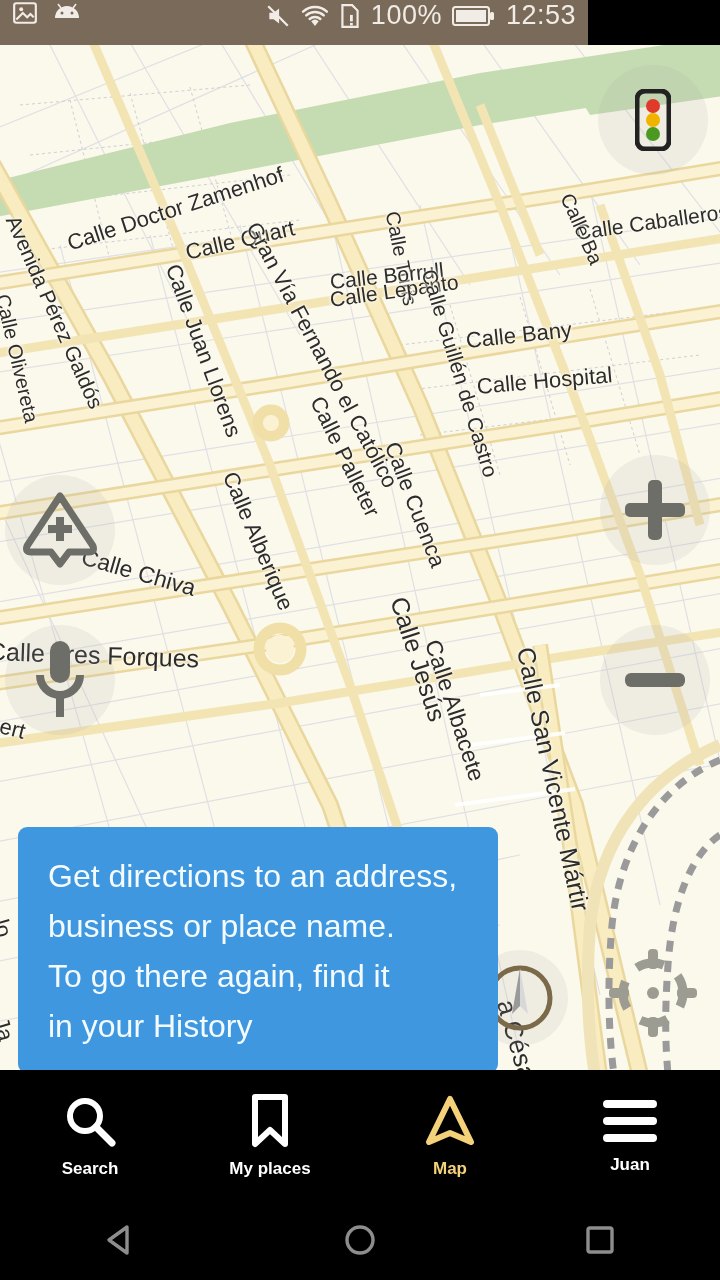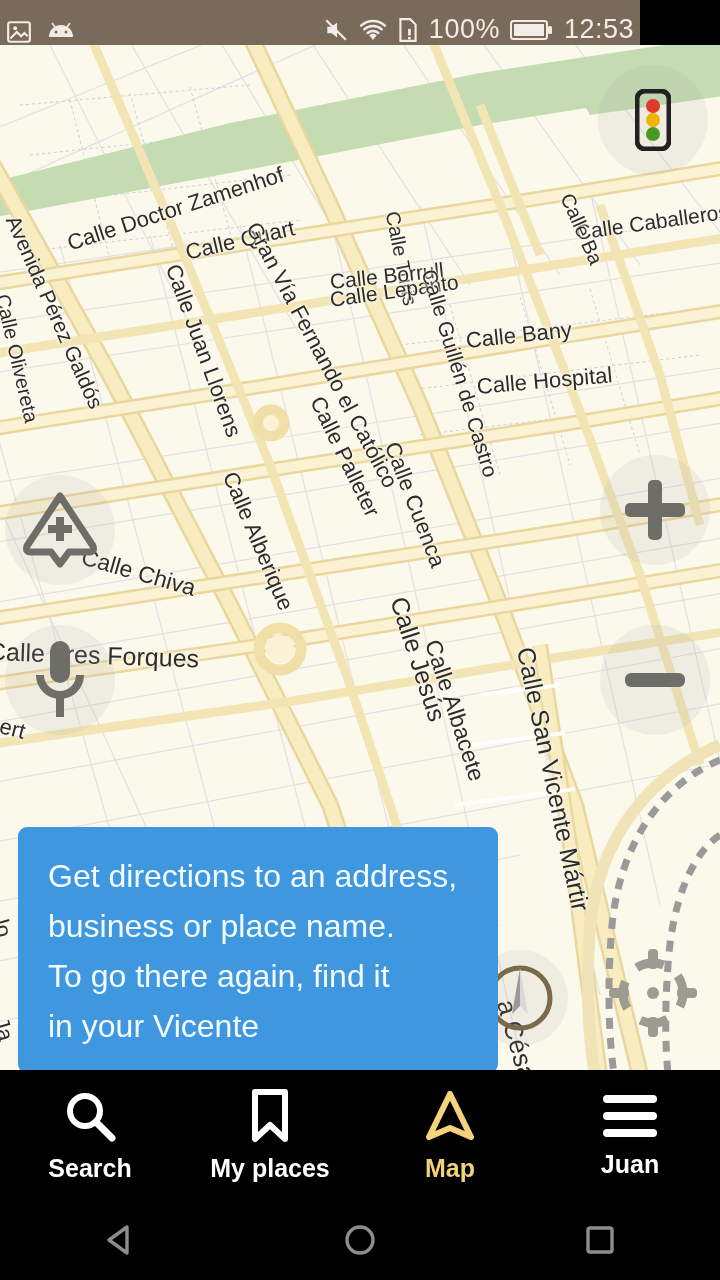--- a/index.html
+++ b/index.html
@@ -6,24 +6,24 @@
   html,body {
     width:720px; height:1280px; overflow:hidden;
     background:#000;
     font-family:"Liberation Sans", sans-serif;
     -webkit-font-smoothing:antialiased;
   }
   #screen { position:relative; width:720px; height:1280px; overflow:hidden; }
 
   
   #status-bar {
-    position:absolute; left:0; top:0; width:640px; height:45px;
+    position:absolute; left:0; top:0; width:588px; height:45px;
     background:#7a6a5a;
-    display:flex; align-items:flex-end;
-    padding:0 6px;
+    display:flex; align-items:flex-start;
+    padding:0 12px;
   }
   .sb-left { display:flex; align-items:center; gap:14px; }
   .sb-right { display:flex; align-items:center; gap:10px; margin-left:auto; }
   .sb-text { color:#f2ece6; font-size:27px; letter-spacing:0.5px; }
   .sb-ico { display:block; }
 
   
   #map {
     position:absolute; left:0; top:45px; width:720px; height:1025px;
     background:#fbf8ec; overflow:hidden;
@@ -82,21 +82,21 @@
 
   
   #app-nav {
     position:absolute; left:0; top:1070px; width:720px; height:130px;
     background:#000; display:flex;
   }
   .nav-item {
     flex:1; display:flex; flex-direction:column;
     align-items:center; justify-content:center; gap:9px;
   }
-  .nav-label { font-size:25px; font-weight:bold; color:#ffffff; }
+  .nav-label { font-size:17px; font-weight:bold; color:#ffffff; }
   .nav-item.active .nav-label { color:#f3d27a; }
 
   
   #sys-nav {
     position:absolute; left:0; top:1200px; width:720px; height:80px;
     background:#000; display:flex;
   }
   .sys-item { flex:1; display:flex; align-items:center; justify-content:center; }
 </style>
 </head>
@@ -344,21 +344,21 @@
         <rect x="43" y="72" width="10" height="20" rx="4" fill="#9d9c92"></rect>
         <rect x="4" y="43" width="20" height="10" rx="4" fill="#9d9c92"></rect>
         <rect x="72" y="43" width="20" height="10" rx="4" fill="#9d9c92"></rect>
       </svg>
     </div>
 
     <div id="tooltip">
       <div class="tt-line">Get directions to an address,</div>
       <div class="tt-line">business or place name.</div>
       <div class="tt-line">To go there again, find it</div>
-      <div class="tt-line">in your Vicente</div>
+      <div class="tt-line">in your History</div>
     </div>
 
   </div>
 
   <div id="app-nav">
 
     <div class="nav-item">
       <svg width="58" height="58" viewBox="0 0 58 58">
         <circle cx="24" cy="24" r="15" fill="none" stroke="#fff" stroke-width="6"></circle>
         <line x1="35" y1="35" x2="51" y2="51" stroke="#fff" stroke-width="7" stroke-linecap="round"></line>

